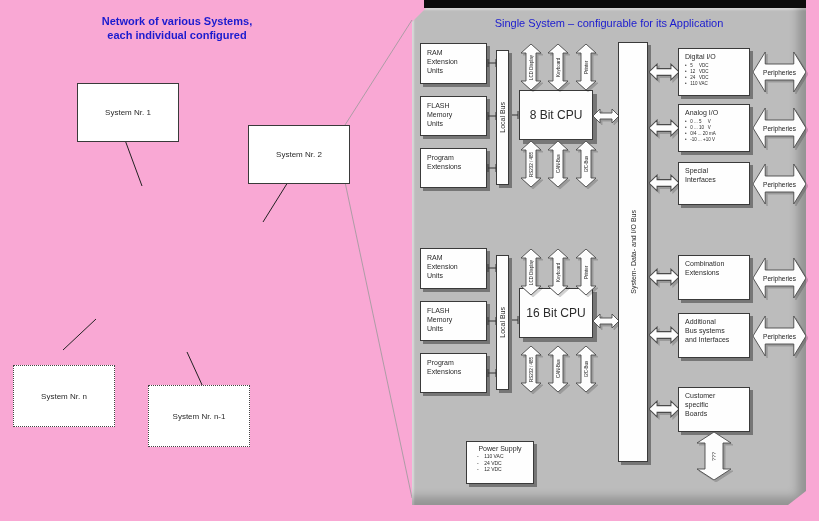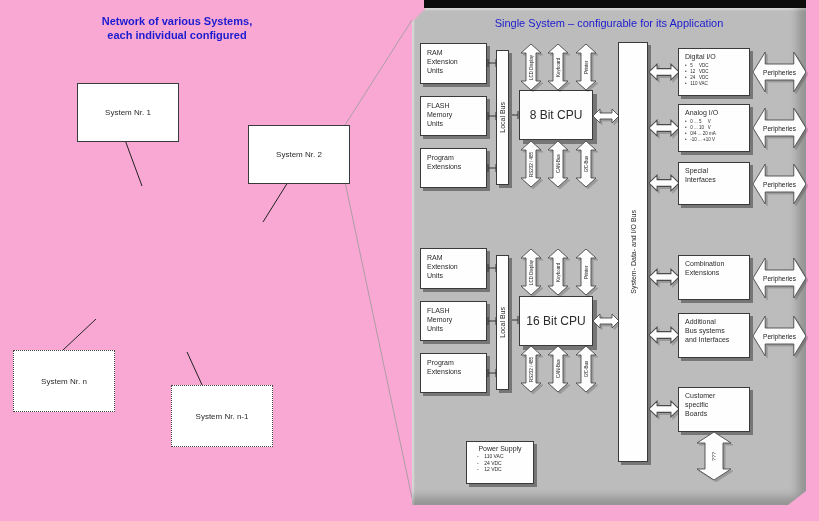--- a/index.html
+++ b/index.html
@@ -60,24 +60,24 @@
   <div class="abs dia-title" style="left:37px;top:15px;width:280px;">Network of various Systems,
 each individual configured</div>
 
 
   <div class="abs node" style="left:77px;top:83px;width:100px;height:57px;">
     <span>System Nr. 1</span>
   </div>
   <div class="abs node" style="left:248px;top:125px;width:100px;height:57px;">
     <span>System Nr. 2</span>
   </div>
-  <div class="abs node dotted" style="left:13px;top:350px;width:100px;height:60px;">
+  <div class="abs node dotted" style="left:13px;top:365px;width:100px;height:60px;">
     <span>System Nr. n</span>
   </div>
-  <div class="abs node dotted" style="left:171px;top:385px;width:100px;height:60px;">
+  <div class="abs node dotted" style="left:148px;top:385px;width:100px;height:60px;">
     <span>System Nr. n-1</span>
   </div>
 
   <div class="abs topbar" style="left:424px;top:0;width:382px;height:8px;"></div>
   <div class="abs panel" style="left:412px;top:8px;width:394px;height:497px;"></div>
   <div class="abs panel-title" style="left:432px;top:17px;width:354px;">Single System – configurable for its Application</div>
 
   <div class="abs wbox membox" style="left:420px;top:43px;width:67px;height:41px;">RAM
 Extension
 Units</div>
@@ -171,21 +171,21 @@
       <path d="M1,0 V8 M1,4 H9 M9,0 V8" stroke="#333" stroke-width="1" fill="none"></path>
     </svg>
   <svg class="abs tick" style="left:509px;top:316px;" width="10" height="8">
       <path d="M1,0 V8 M1,4 H9 M9,0 V8" stroke="#333" stroke-width="1" fill="none"></path>
     </svg>
 
   <div class="abs wbox vbar" style="left:496px;top:255px;width:13px;height:135px;">
     <span class="vtext">Local Bus</span>
   </div>
 
-  <div class="abs wbox cpubox" style="left:519px;top:296px;width:74px;height:50px;">
+  <div class="abs wbox cpubox" style="left:519px;top:288px;width:74px;height:50px;">
     <span>16 Bit CPU</span>
   </div>
 
   <div class="abs varrow" style="left:521px;top:249px;width:20px;height:46px;">
     <svg viewBox="0 0 20 46" preserveAspectRatio="none">
         <polygon points="10,0 20,9 15,9 15,37 20,37 10,46 0,37 5,37 5,9 0,9" fill="#fdfdfd" stroke="#4a4a4a" stroke-width="0.9"></polygon>
       </svg>
     <span class="lbl">LCD Display</span>
   </div>
   <div class="abs varrow" style="left:548px;top:249px;width:20px;height:46px;">

